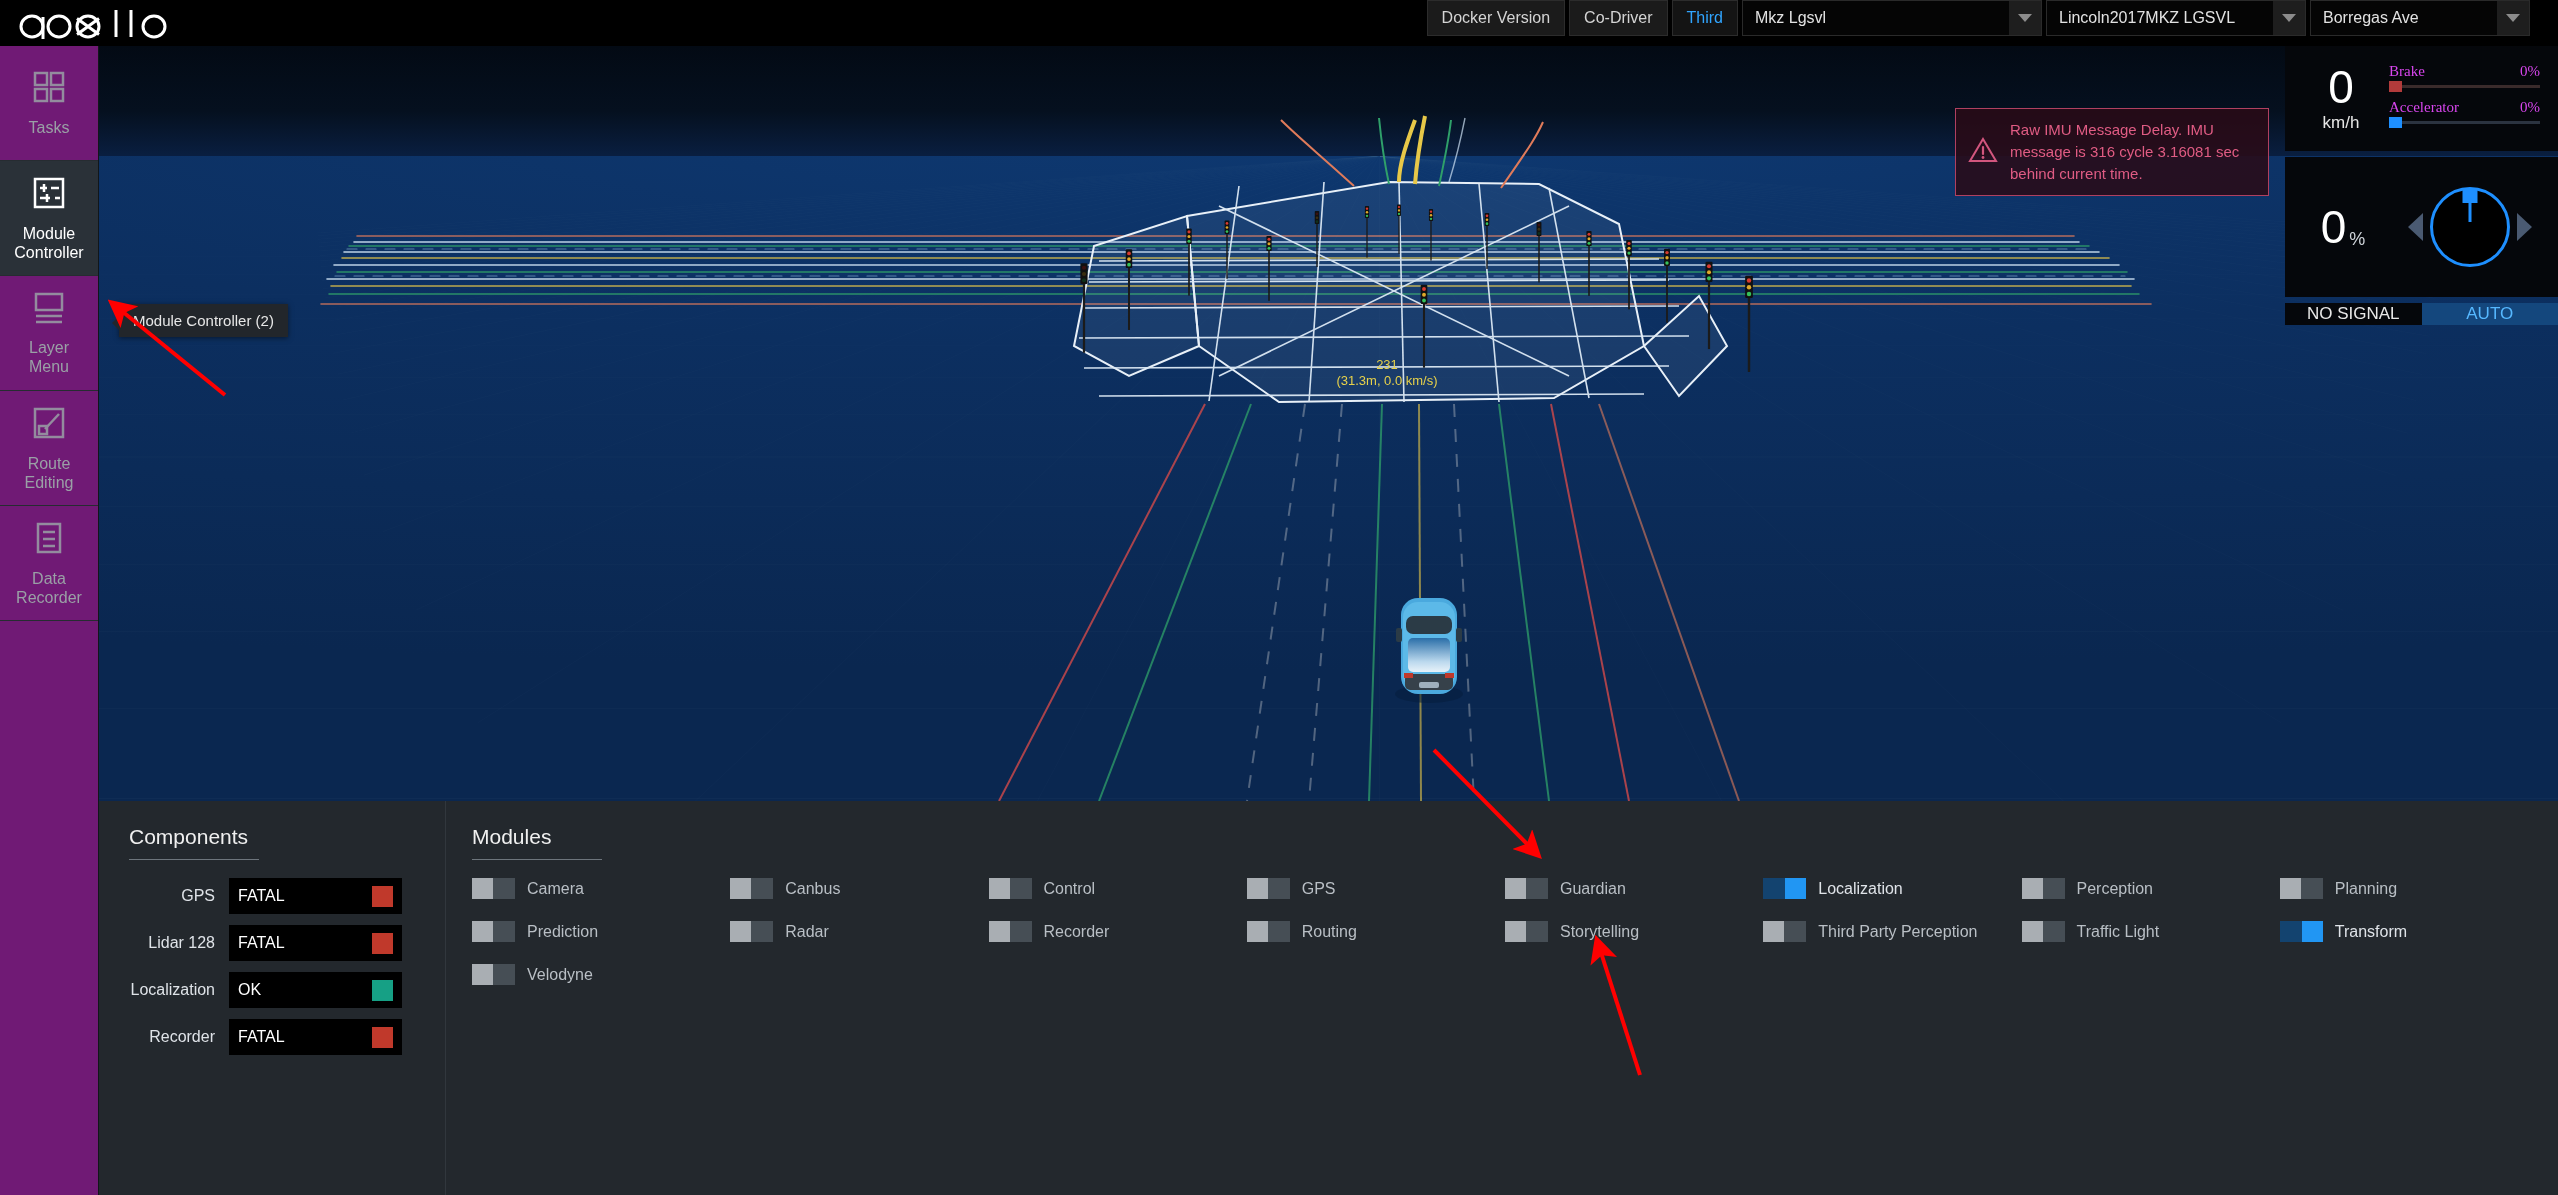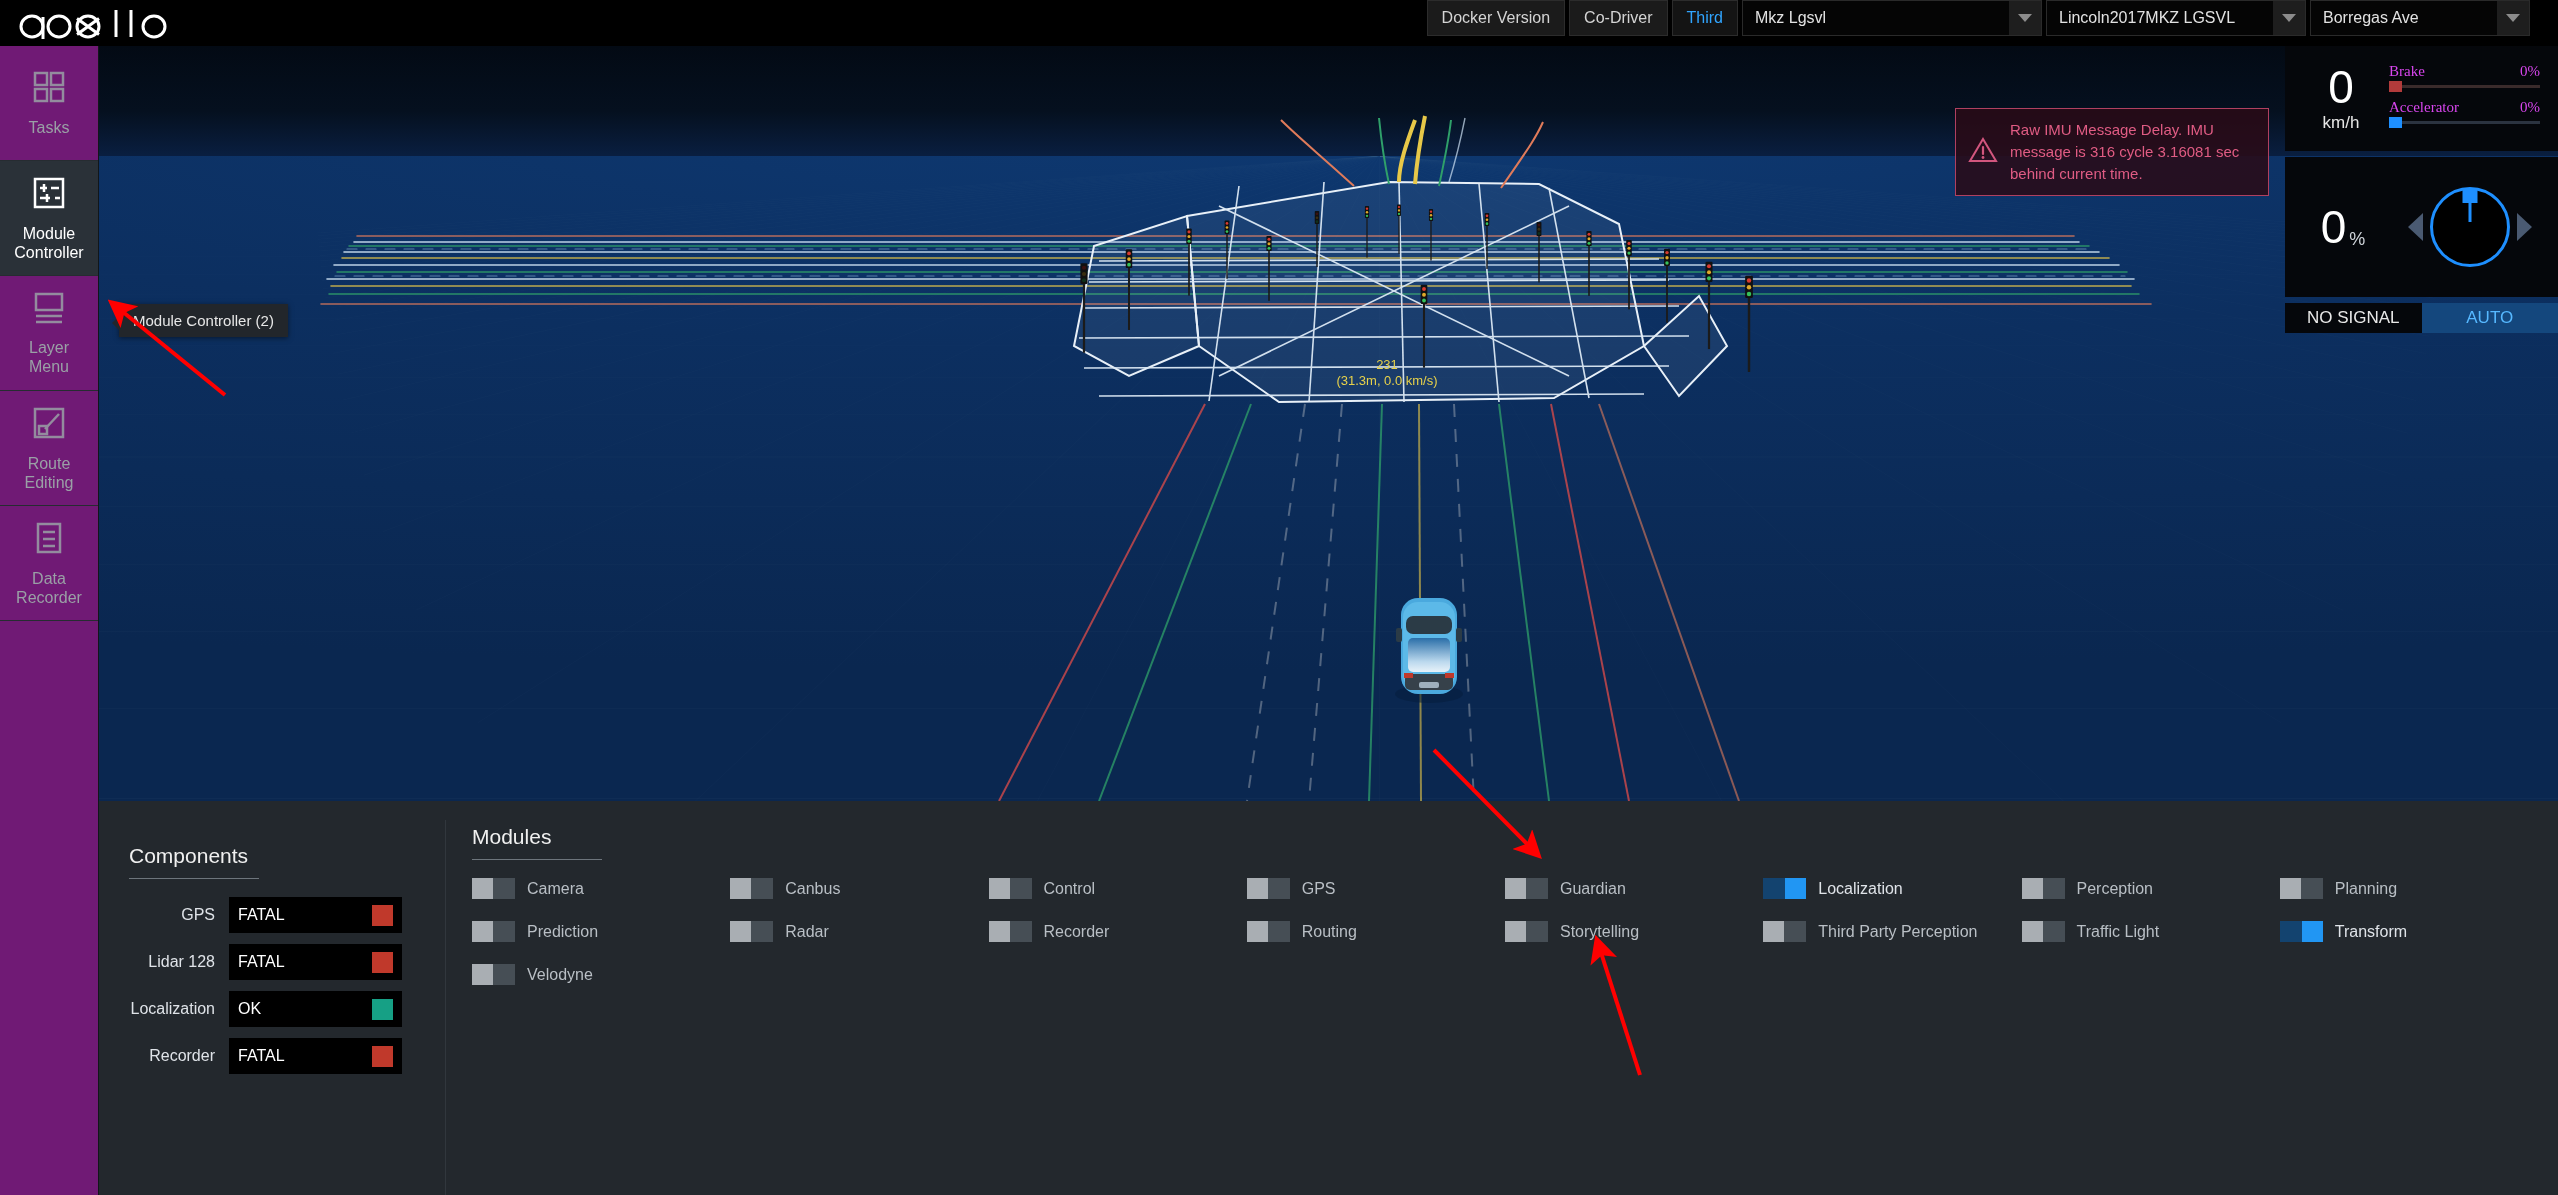--- a/index.html
+++ b/index.html
@@ -130,35 +130,35 @@
   .whl-mid { flex: 1; display: flex; align-items: center; justify-content: center; gap: 7px; }
   .tri { width: 0; height: 0; }
   .tri.l { border-top: 14px solid transparent; border-bottom: 14px solid transparent; border-right: 15px solid #4a5a72; }
   .tri.r { border-top: 14px solid transparent; border-bottom: 14px solid transparent; border-left: 15px solid #4a5a72; }
   .wheel {
     width: 80px; height: 80px; border-radius: 50%;
     border: 3px solid #1e8fff; background: #000; position: relative;
   }
   .wheel .needle { position: absolute; left: 50%; top: 4px; width: 3px; height: 28px; background: #1e8fff; transform: translateX(-50%); }
   .wheel .nub { position: absolute; left: 50%; top: -2px; width: 15px; height: 15px; background: #1e8fff; transform: translateX(-50%); }
-  #hud-status { display: flex; height: 30px; }
+  #hud-status { display: flex; height: 22px; }
   #hud-status .st {
     flex: 1; display: flex; align-items: center; justify-content: center;
     font-size: 17px; background: #05070b; color: #e8e8e8; cursor: pointer;
   }
   #hud-status .st.auto { background: #14477d; color: #56b8ff; }
 
   
   #bottom {
     position: absolute; left: 99px; top: 801px;
     width: 2459px; height: 394px; background: #23282d;
     display: flex;
   }
   #components {
-    width: 347px; border-right: 1px solid #31373d; padding: 24px 43px 0 30px; margin-top: 19px;
+    width: 347px; border-right: 1px solid #31373d; padding: 24px 43px 0 30px;
   }
   #modules { flex: 1; padding: 24px 20px 0 26px; }
   .panel-title { color: #f0f0f0; font-size: 21px; margin-bottom: 10px; }
   .panel-rule { width: 130px; height: 1px; background: #6d757c; margin-bottom: 18px; }
 
   .comp-row { display: flex; align-items: center; margin-bottom: 11px; }
   .comp-name { width: 100px; text-align: right; color: #dfe3e8; font-size: 16px; padding-right: 14px; }
   .comp-badge {
     flex: 1; height: 36px; background: #000; display: flex;
     align-items: center; justify-content: space-between; padding: 0 9px;

